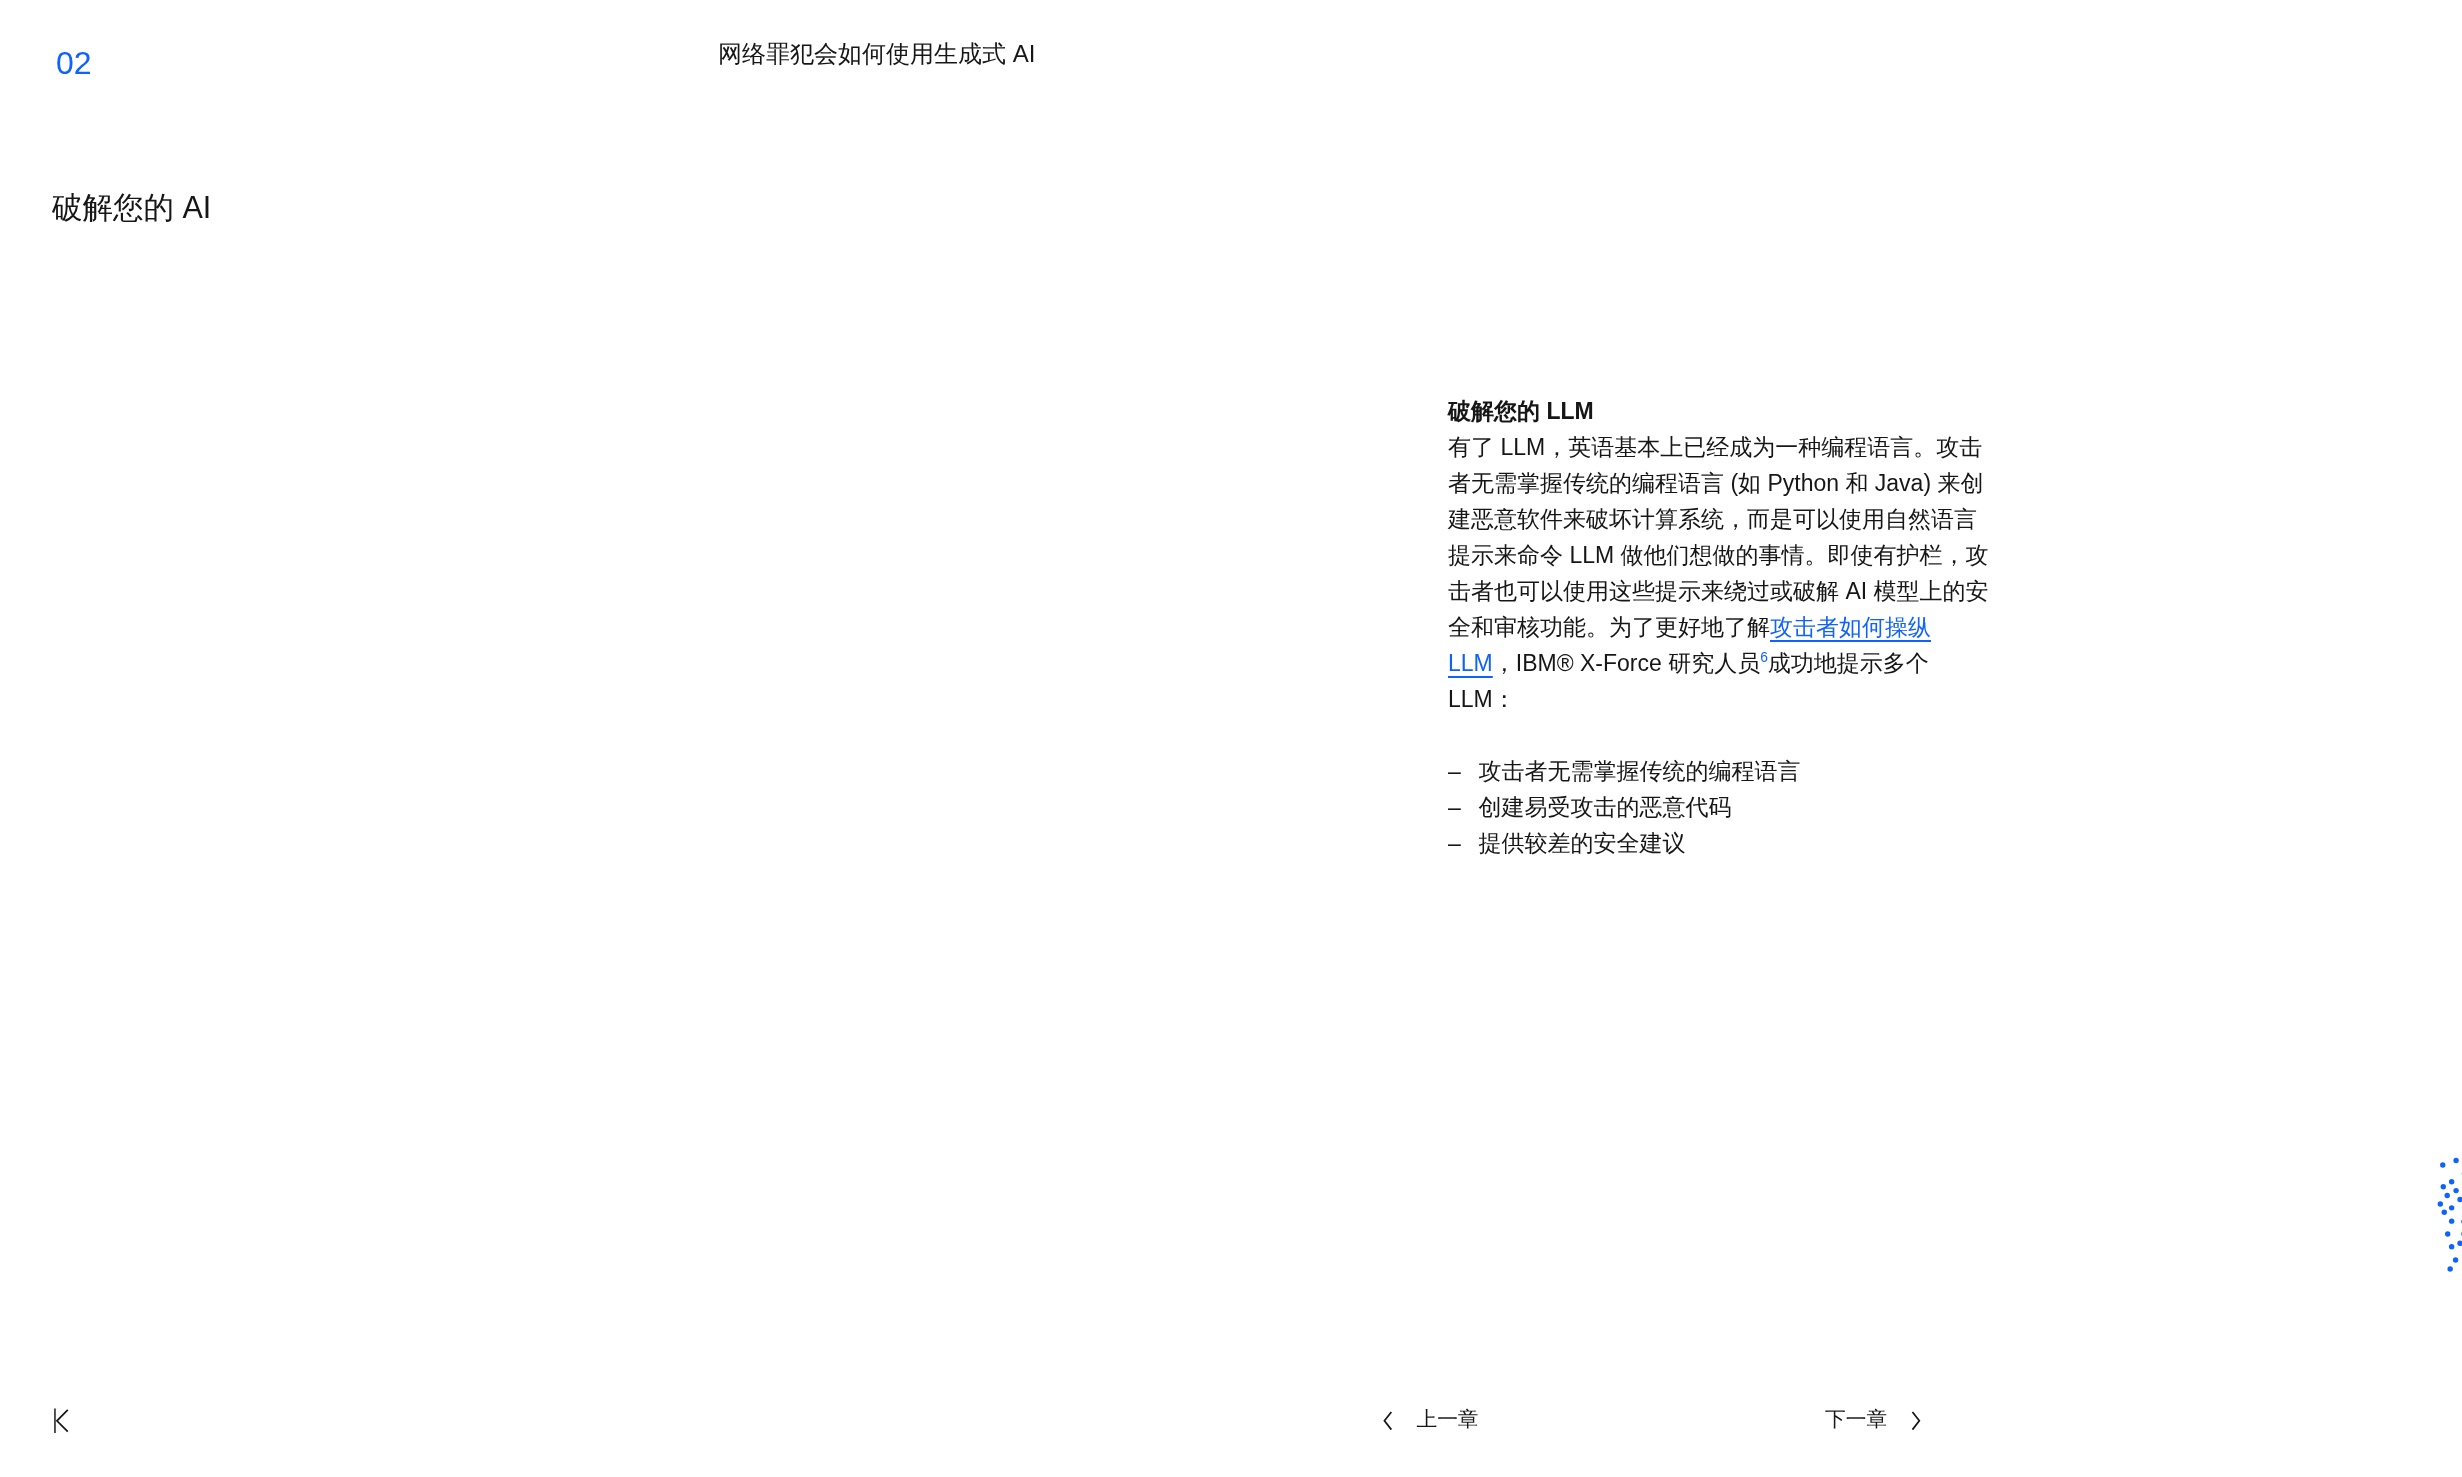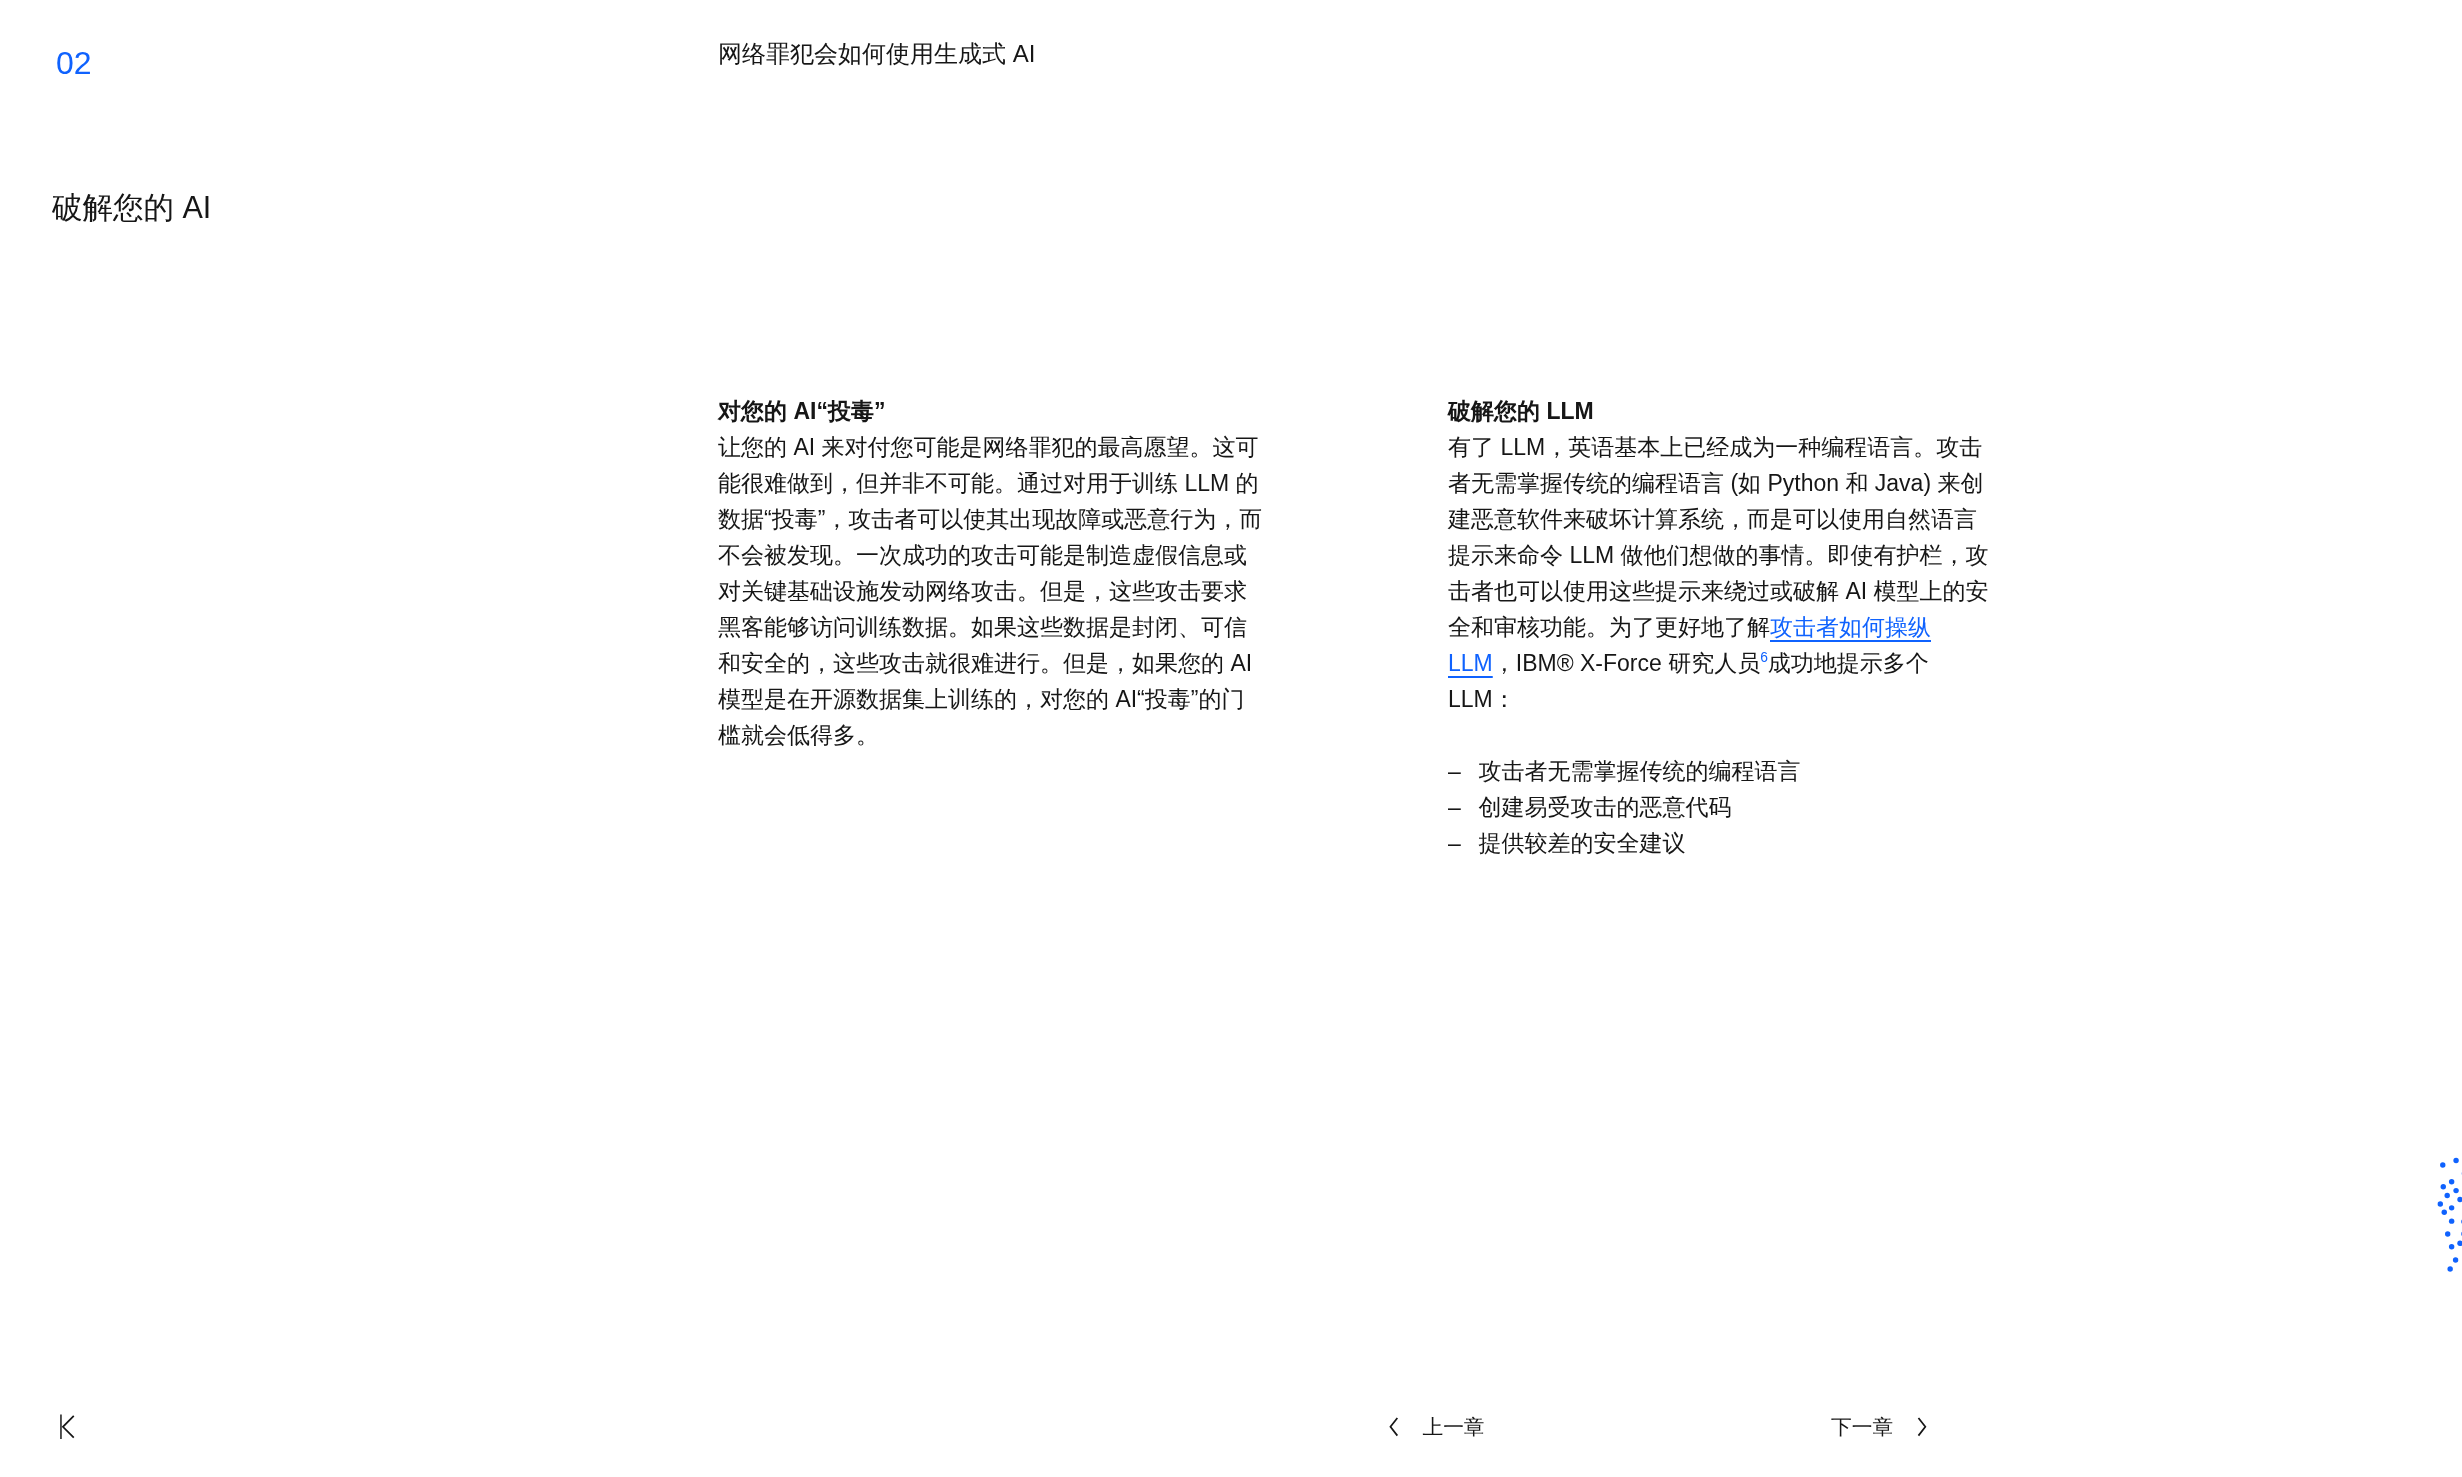--- a/index.html
+++ b/index.html
@@ -66,22 +66,22 @@
     position:absolute;left:0;top:0;
   }
   
   .deco-graphic{
     position:absolute;left:2428px;top:1133px;
     width:197px;height:197px;
     color:var(--accent);
   }
   
   .footer-btn{
-    background:none;border:none;padding:0;margin:6px;
-    font-family:Liberation Sans, sans-serif;color:var(--ink);cursor:pointer;
+    background:none;border:none;padding:0;margin:0;
+    font-family:Liberation Mono, monospace;color:var(--ink);cursor:pointer;
   }
   .skip-start-btn{
     position:absolute;left:52px;top:1407px;
     width:21.7px;height:27.6px;
   }
   .nav-btn{
     position:absolute;top:1408px;
     display:flex;align-items:center;gap:21.7px;
     font-size:20.7px;line-height:25.6px;
   }
@@ -93,24 +93,20 @@
 <body>
 
 <div class="page">
 
   <span class="section-number">02</span>
   <span class="doc-header-title">网络罪犯会如何使用生成式 AI</span>
 
   <h1 class="page-title">破解您的 AI</h1>
 
 
-  <section class="col col-2">
-    <h2>对您的 AI“投毒”</h2>
-    <p>让您的 AI 来对付您可能是网络罪犯的最高愿望。这可能很难做到，但并非不可能。通过对用于训练 LLM 的数据“投毒”，攻击者可以使其出现故障或恶意行为，而不会被发现。一次成功的攻击可能是制造虚假信息或对关键基础设施发动网络攻击。但是，这些攻击要求黑客能够访问训练数据。如果这些数据是封闭、可信和安全的，这些攻击就很难进行。但是，如果您的 AI 模型是在开源数据集上训练的，对您的 AI“投毒”的门槛就会低得多。</p>
-  </section>
 
   <section class="col col-3">
     <h2>破解您的 LLM</h2>
     <p><span>有了 LLM，英语基本上已经成为一种编程语言。攻击者无需掌握传统的编程语言 (如 Python 和 Java) 来创建恶意软件来破坏计算系统，而是可以使用自然语言提示来命令 LLM 做他们想做的事情。即使有护栏，攻击者也可以使用这些提示来绕过或破解 AI 模型上的安全和审核功能。为了更好地了解</span><a class="inline-link" href="#">攻击者如何操纵 LLM</a><span>，IBM® X-Force 研究人员</span><sup class="footnote">6</sup><span>成功地提示多个 LLM：</span></p>
     <ul class="bullets">
       <li><span class="dash">–</span><span>攻击者无需掌握传统的编程语言</span></li>
       <li><span class="dash">–</span><span>创建易受攻击的恶意代码</span></li>
       <li><span class="dash">–</span><span>提供较差的安全建议</span></li>
     </ul>
   </section>

